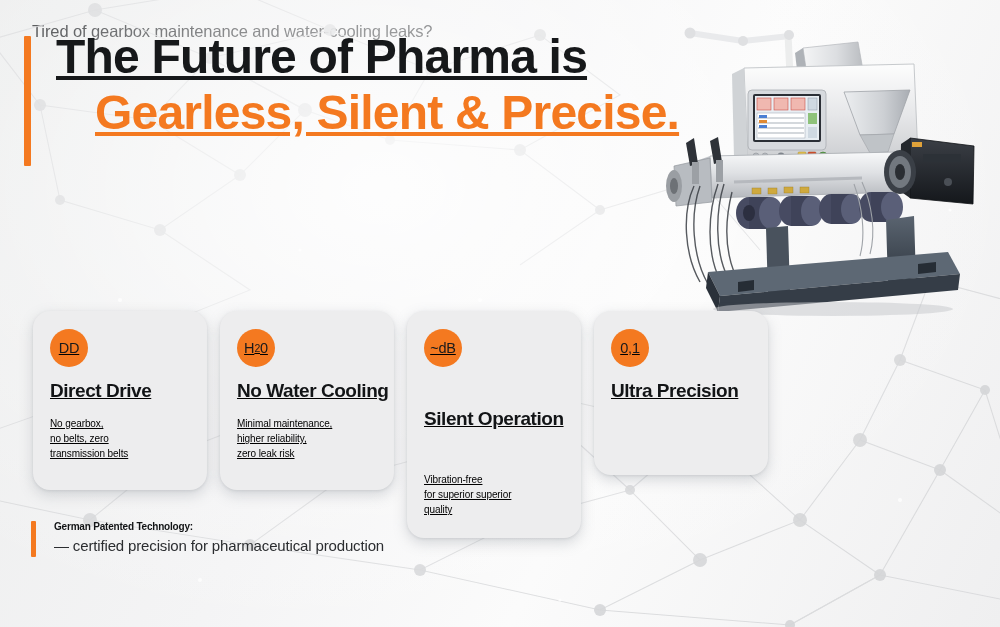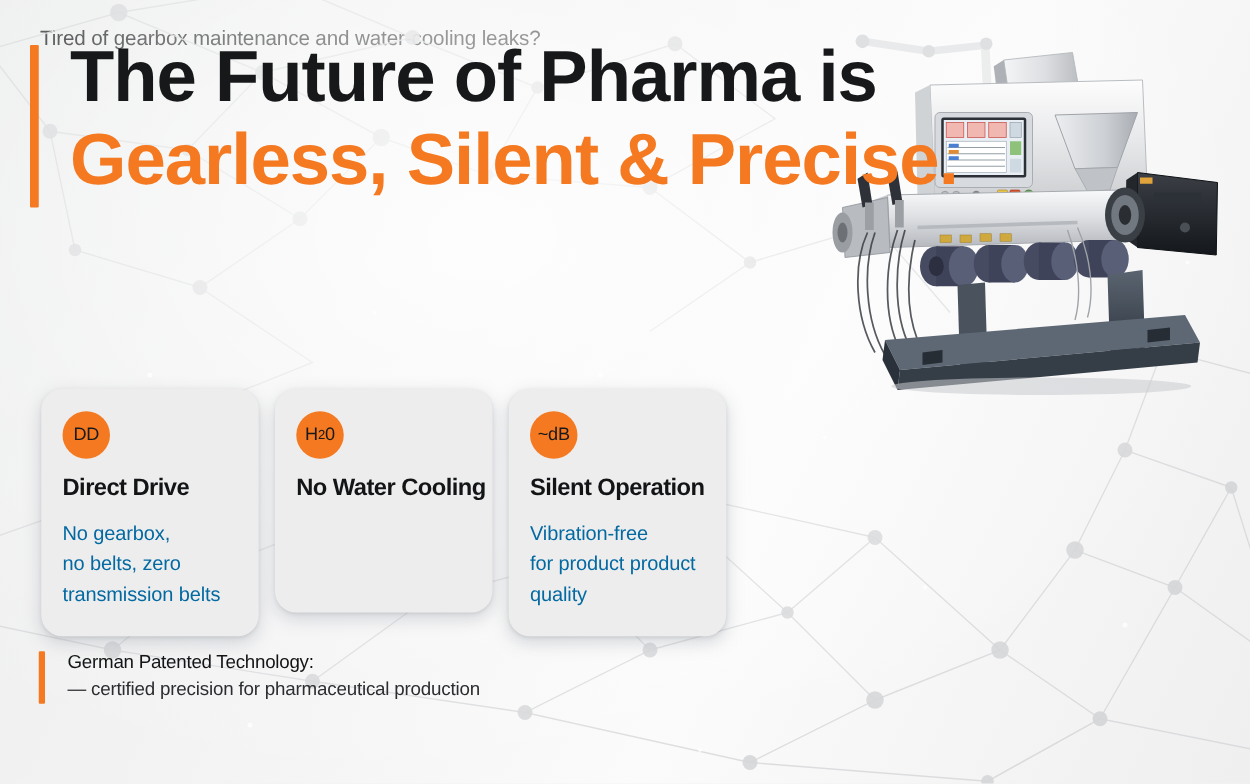--- a/index.html
+++ b/index.html
@@ -14,51 +14,51 @@
 
   .bg-net { position:absolute; inset:0; z-index:0; }
   .bg-vig { position:absolute; inset:0; z-index:1; pointer-events:none;
             background:radial-gradient(ellipse at 38% 30%, rgba(255,255,255,.85) 0%, rgba(255,255,255,.25) 45%, rgba(255,255,255,0) 75%); }
 
   
   .hero { position:absolute; left:24px; top:32px; z-index:5; }
   .accent-bar { position:absolute; left:0; top:4px; width:7px; height:130px;
                 background:#F47920; border-radius:1px; }
   .hero-text { margin-left:32px; }
-  .h1 { font-size:58px; line-height:1.04; font-weight:bold; color:#16181a;
-        letter-spacing:-0.8px; white-space:nowrap; }
-  .h1.orange { color:#F47920; margin-top:6px; }
+  .h1 { font-size:48px; line-height:1.04; font-weight:bold; color:#16181a;
+        letter-spacing:-0.8px; white-space:nowrap;text-decoration:underline; }
+  .h1.orange { color:#F47920; margin-top:6px;margin-left:39px; }
   .sub { margin-left:32px; margin-top:22px; font-size:16.5px; color:#2b2d30;
          letter-spacing:-0.1px; white-space:nowrap; }
 
   
   .cards { position:absolute; left:33px; top:311px; z-index:5;
            display:flex; align-items:flex-start; gap:13px; }
   .card { width:174px; background:#ededee; border-radius:17px;
           padding:18px 17px 20px 17px;
           box-shadow:0 5px 14px rgba(130,135,145,.30), 0 1px 3px rgba(120,125,135,.18);
-          display:flex; flex-direction:column; }
+          display:flex; flex-direction:column;text-decoration:underline; }
   .badge { width:38px; height:38px; border-radius:50%; background:#F47920;
            display:flex; align-items:center; justify-content:center;
            font-size:14.5px; color:#18191b; letter-spacing:-0.2px; margin-bottom:13px; }
   .badge sub { font-size:10.5px; vertical-align:-3px; }
   .card-title { font-size:19px; font-weight:bold; color:#121416;
                 letter-spacing:-0.45px; white-space:nowrap; margin-bottom:14px; }
-  .card-body { font-size:16px; line-height:1.52; color:#0369a1; letter-spacing:-0.1px; }
+  .card-body { font-size:10px; line-height:1.52; color:#000000; letter-spacing:-0.1px; }
   .card-body span { display:block; white-space:nowrap; }
   .card.c1 { min-height:179px; }
   .card.c2 { min-height:179px; }
-  .card.c3 { min-height:172px; }
+  .card.c3 { min-height:172px;gap:28px; }
   .card.c4 { min-height:164px; }
 
   
   .footer { position:absolute; left:31px; top:521px; z-index:5; display:flex; }
   .footer-bar { width:5px; background:#F47920; border-radius:1px; flex:none; }
   .footer-text { margin-left:18px; }
-  .footer-title { font-size:15px; font-weight:normal; color:#121416; letter-spacing:-0.2px; margin-bottom:3px; }
+  .footer-title { font-size:10px; font-weight:bold; color:#121416; letter-spacing:-0.2px; margin-bottom:3px; }
   .footer-line { font-size:15px; color:#2b2d30; line-height:1.48; letter-spacing:-0.15px; white-space:nowrap; }
 
   
   .machine { position:absolute; left:648px; top:6px; width:348px; height:310px; z-index:4; }
   .machine svg { display:block; width:100%; height:100%; }
 </style>
 </head>
 <body>
 
 <div id="stage">
@@ -326,32 +326,41 @@
       </div>
     </div>
 
     <div class="card c2">
       <div class="badge">
           <span>H</span>
           <sub>2</sub>
           <span>0</span>
         </div>
       <div class="card-title">No Water Cooling</div>
+      <div class="card-body">
+        <span>Minimal maintenance,</span>
+        <span>higher reliability,</span>
+        <span>zero leak risk</span>
+      </div>
     </div>
 
     <div class="card c3">
       <div class="badge">~dB</div>
       <div class="card-title">Silent Operation</div>
       <div class="card-body">
         <span>Vibration-free</span>
-        <span>for product product</span>
+        <span>for superior superior</span>
         <span>quality</span>
       </div>
     </div>
 
+    <div class="card c4">
+      <div class="badge">0,1</div>
+      <div class="card-title">Ultra Precision</div>
+    </div>
 
   </div>
 
   <div class="footer">
     <div class="footer-bar"></div>
     <div class="footer-text">
       <div class="footer-title">German Patented Technology:</div>
       <div class="footer-line">— certified precision for pharmaceutical production</div>
     </div>
   </div>

